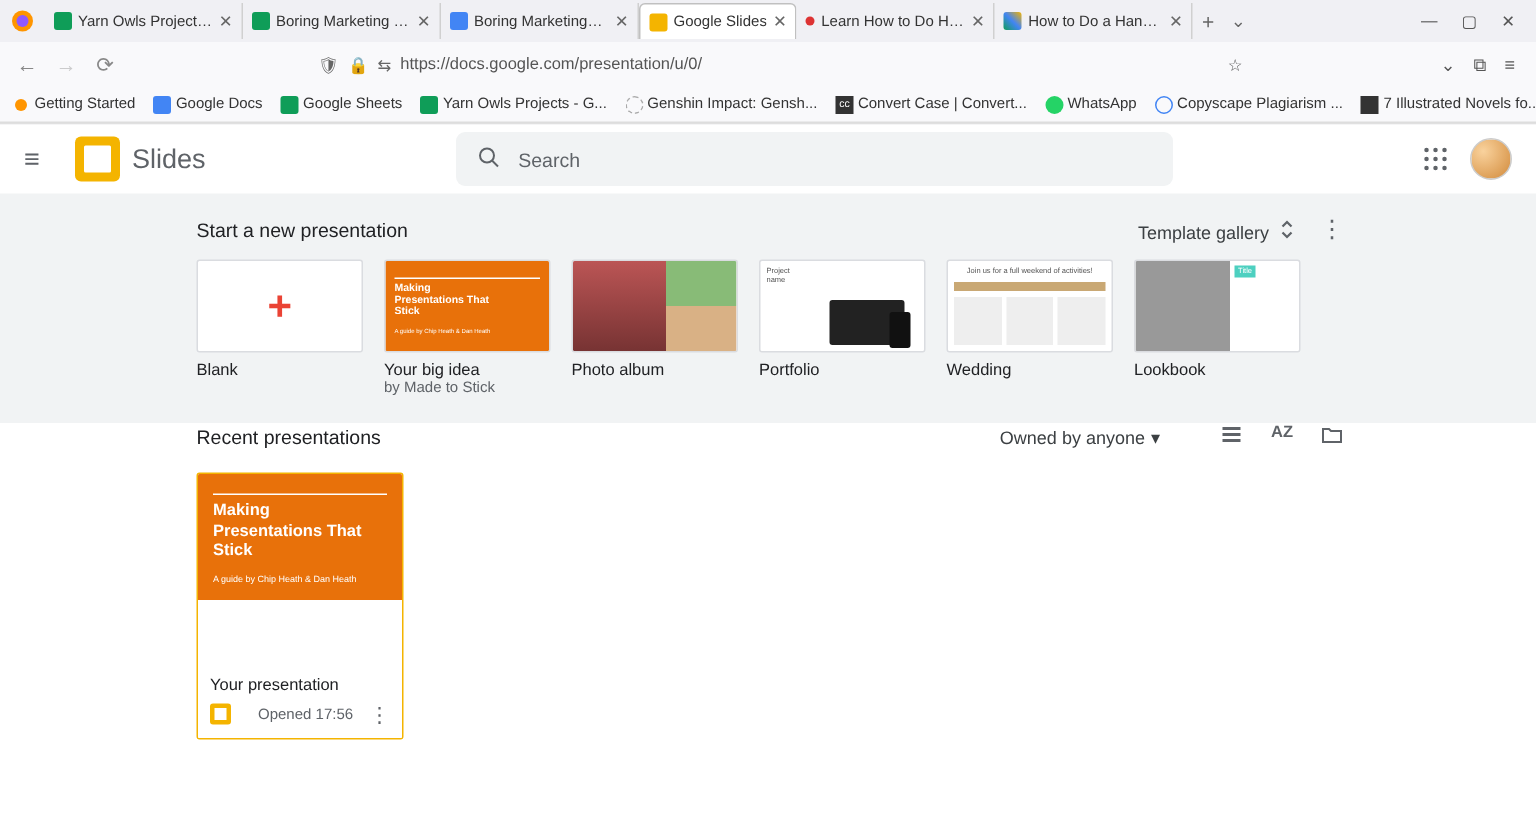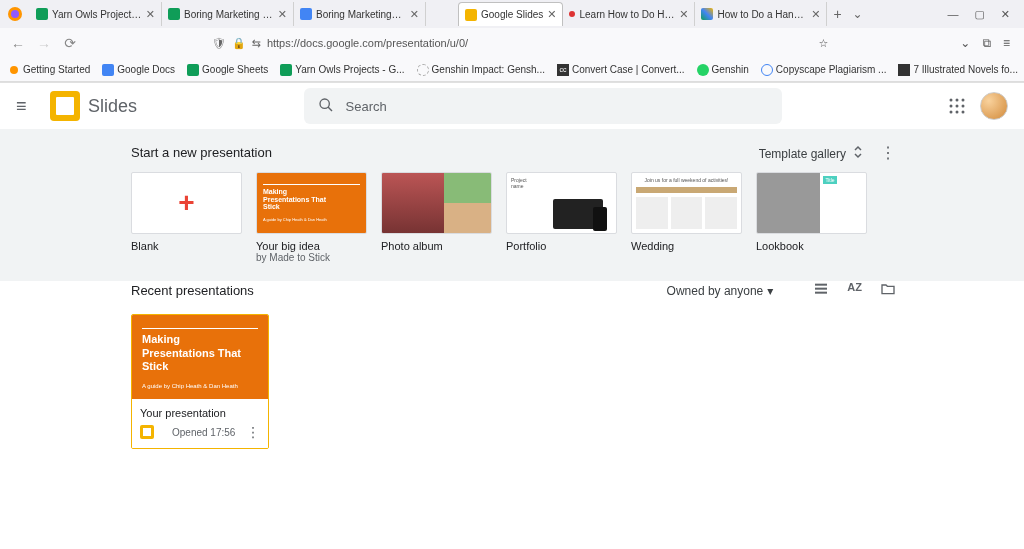--- a/index.html
+++ b/index.html
@@ -2,21 +2,21 @@
 <html><head>
 <meta charset="utf-8">
 <style>
   * { box-sizing: border-box; margin: 0; padding: 0; font-family: Arial, sans-serif; }
   body { background: #fff; width: 1024px; height: 549px; overflow: hidden; }
   
   .browser-chrome { background: #f0f0f4; border-bottom: 1px solid #e0e0e0; }
   .tab-strip { display: flex; align-items: center; height: 28px; padding: 0 4px; }
   .ff-icon { width: 22px; height: 22px; display: flex; align-items: center; justify-content: center; margin-right: 4px; }
   .tab { display: flex; align-items: center; height: 24px; padding: 0 6px; font-size: 10px; color: #333; border-right: 1px solid #d0d0d0; max-width: 132px; min-width: 0; flex-shrink: 0; gap: 4px; }
-  .tab.active { background: #fff; border: 1px solid #c0c0c0; border-bottom: none; border-radius: 4px 4px 0 0; margin-left: 32px; }
+  .tab.active { background: #fff; border: 1px solid #c0c0c0; border-bottom: none; border-radius: 4px 4px 0 0; }
   .tab-title { white-space: nowrap; overflow: hidden; text-overflow: ellipsis; flex: 1; }
   .tab-close { color: #666; font-size: 11px; }
   .tab-new { width: 20px; text-align: center; color: #666; font-size: 14px; }
   .tab-expand { width: 20px; text-align: center; color: #666; font-size: 12px; }
   .win-controls { margin-left: auto; display: flex; gap: 16px; padding-right: 10px; color: #555; }
   .win-btn { font-size: 11px; }
   .nav-bar { display: flex; align-items: center; height: 30px; padding: 0 8px; gap: 6px; background:#f9f9fb;}
   .nav-btn { width: 20px; color: #888; font-size: 14px; text-align: center; }
   .url-bar { flex: 1; display: flex; align-items: center; gap: 6px; color: #555; font-size: 11px; padding: 0 6px; margin: 0 120px 0 120px;}
   .url-icons { display:flex; gap:6px; color:#666; font-size:11px;}
@@ -73,21 +73,21 @@
   .recent-head{display:flex; align-items:center; justify-content:space-between; margin-bottom:14px;}
   .recent-title{font-size:13px; color:#202124;}
   .recent-filter{display:flex; align-items:center; gap:4px; font-size:12px; color:#3c4043; margin-left:auto; margin-right:40px;}
   .view-icons{display:flex; gap:18px; color:#5f6368; font-size:14px;}
   .recent-card{width:138px; border:1px solid #f4b400; border-radius:2px; overflow:hidden;}
   .recent-thumb{height:84px; background:#e8710a; color:#fff; padding:10px; display:flex; flex-direction:column;}
   .recent-thumb .big{font-size:11px; font-weight:bold; line-height:1.2;}
   .recent-thumb .sub{font-size:6px; margin-top:10px;}
   .recent-thumb .line{height:1px; background:#fff; margin:3px 0 5px 0;}
   .recent-meta{padding:8px; background:#fff;}
-  .recent-name{font-size:11px; color:#202124;}
+  .recent-name{font-size:11px; color:#202124;margin-top:43px;}
   .recent-info{display:flex; align-items:center; gap:6px; margin-top:5px;}
   .mini-slides{width:14px; height:14px; background:#f4b400; border-radius:2px; position:relative;}
   .mini-slides::after{content:""; position:absolute; inset:3px; background:#fff;}
   .recent-time{font-size:10px; color:#5f6368; flex:1;margin-left:12px;}
   .recent-more{color:#5f6368; font-size:14px;}
   .ico-sheets{width:12px;height:12px;background:#0f9d58;border-radius:2px;}
   .ico-docs{width:12px;height:12px;background:#4285f4;border-radius:2px;}
   .ico-slides{width:12px;height:12px;background:#f4b400;border-radius:2px;}
   .ico-drive{width:12px;height:12px;background:linear-gradient(45deg,#0f9d58,#4285f4,#f4b400);border-radius:2px;}
   .ico-wa{width:12px;height:12px;background:#25d366;border-radius:50%;}
@@ -186,21 +186,21 @@
     <div class="bm">
         <span class="bm-ico" style="border:1px dashed #aaa;border-radius:50%"></span>
         <span>Genshin Impact: Gensh...</span>
       </div>
     <div class="bm">
         <span class="ico-cc bm-ico">cc</span>
         <span>Convert Case | Convert...</span>
       </div>
     <div class="bm">
         <span class="ico-wa bm-ico"></span>
-        <span>Genshin</span>
+        <span>WhatsApp</span>
       </div>
     <div class="bm">
         <span class="ico-cs bm-ico"></span>
         <span>Copyscape Plagiarism ...</span>
       </div>
     <div class="bm">
         <span class="bm-ico" style="background:#333"></span>
         <span>7 Illustrated Novels fo...</span>
       </div>
 

